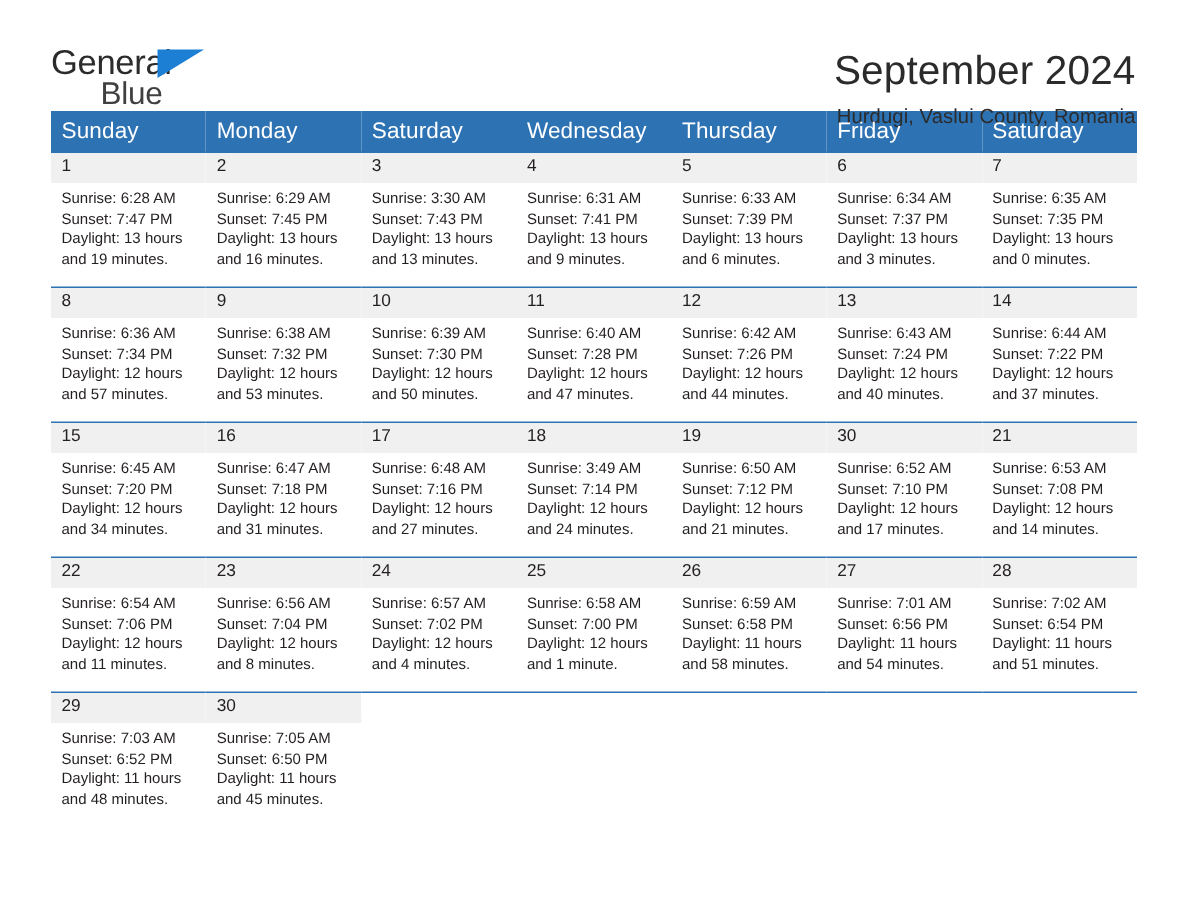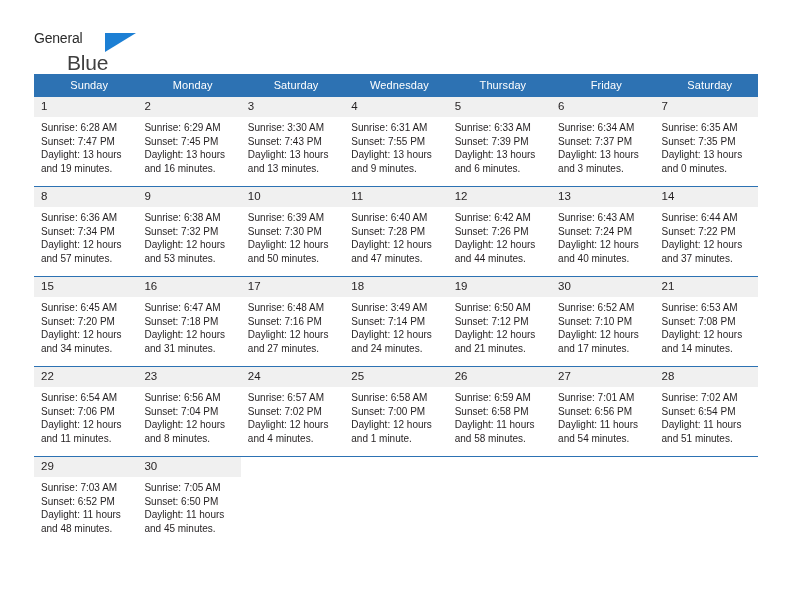--- a/index.html
+++ b/index.html
@@ -30,21 +30,21 @@
     box-sizing: border-box;
     height: 74px;
   }
   .brand {
     position: relative;
     width: 110px;
     height: 48px;
     line-height: 1;
   }
   .brand-general {
-    font-size: 14px;
+    font-size: 23px;
     letter-spacing: -0.2px;
     color: #2b2b2b;
     font-family: "Liberation Sans", sans-serif;
   }
   .brand-blue {
     position: absolute;
     left: 33px;
     top: 22px;
     font-size: 21px;
     color: #404040;
@@ -83,23 +83,23 @@
     box-sizing: border-box;
   }
   table.calendar {
     width: 724px;
     border-collapse: collapse;
     table-layout: fixed;
   }
   table.calendar th {
     background: #2d72b3;
     color: #ffffff;
-    font-size: 11px;
+    font-size: 15px;
     font-weight: normal;
-    text-align: center;
+    text-align: left;
     padding: 5px 0 5px 7px;
     height: 19px;
     box-sizing: border-box;
     letter-spacing: 0.1px;
   }
   table.calendar td {
     vertical-align: top;
     padding: 0;
     border-top: 1px solid #2d72b3;
     height: 90px;
@@ -134,20 +134,24 @@
 </head>
 <body>
 
 <div class="page">
 
   <div class="top">
     <div class="brand">
       <span class="brand-general">General</span>
       <span class="brand-tri"></span>
       <span class="brand-blue">Blue</span>
+    </div>
+    <div class="titles">
+      <div class="cal-title">September 2024</div>
+      <div class="cal-sub">Hurdugi, Vaslui County, Romania</div>
     </div>
   </div>
 
   <div class="cal-wrap">
     <table class="calendar">
       <thead>
         <tr>
           <th>Sunday</th>
           <th>Monday</th>
           <th>Saturday</th>
@@ -183,21 +187,21 @@
                 <div>Sunrise: 3:30 AM</div>
                 <div>Sunset: 7:43 PM</div>
                 <div>Daylight: 13 hours</div>
                 <div>and 13 minutes.</div>
               </div>
             </td>
             <td>
               <div class="daynum">4</div>
               <div class="info">
                 <div>Sunrise: 6:31 AM</div>
-                <div>Sunset: 7:55 PM</div>
+                <div>Sunset: 7:41 PM</div>
                 <div>Daylight: 13 hours</div>
                 <div>and 9 minutes.</div>
               </div>
             </td>
             <td>
               <div class="daynum">5</div>
               <div class="info">
                 <div>Sunrise: 6:33 AM</div>
                 <div>Sunset: 7:39 PM</div>
                 <div>Daylight: 13 hours</div>

